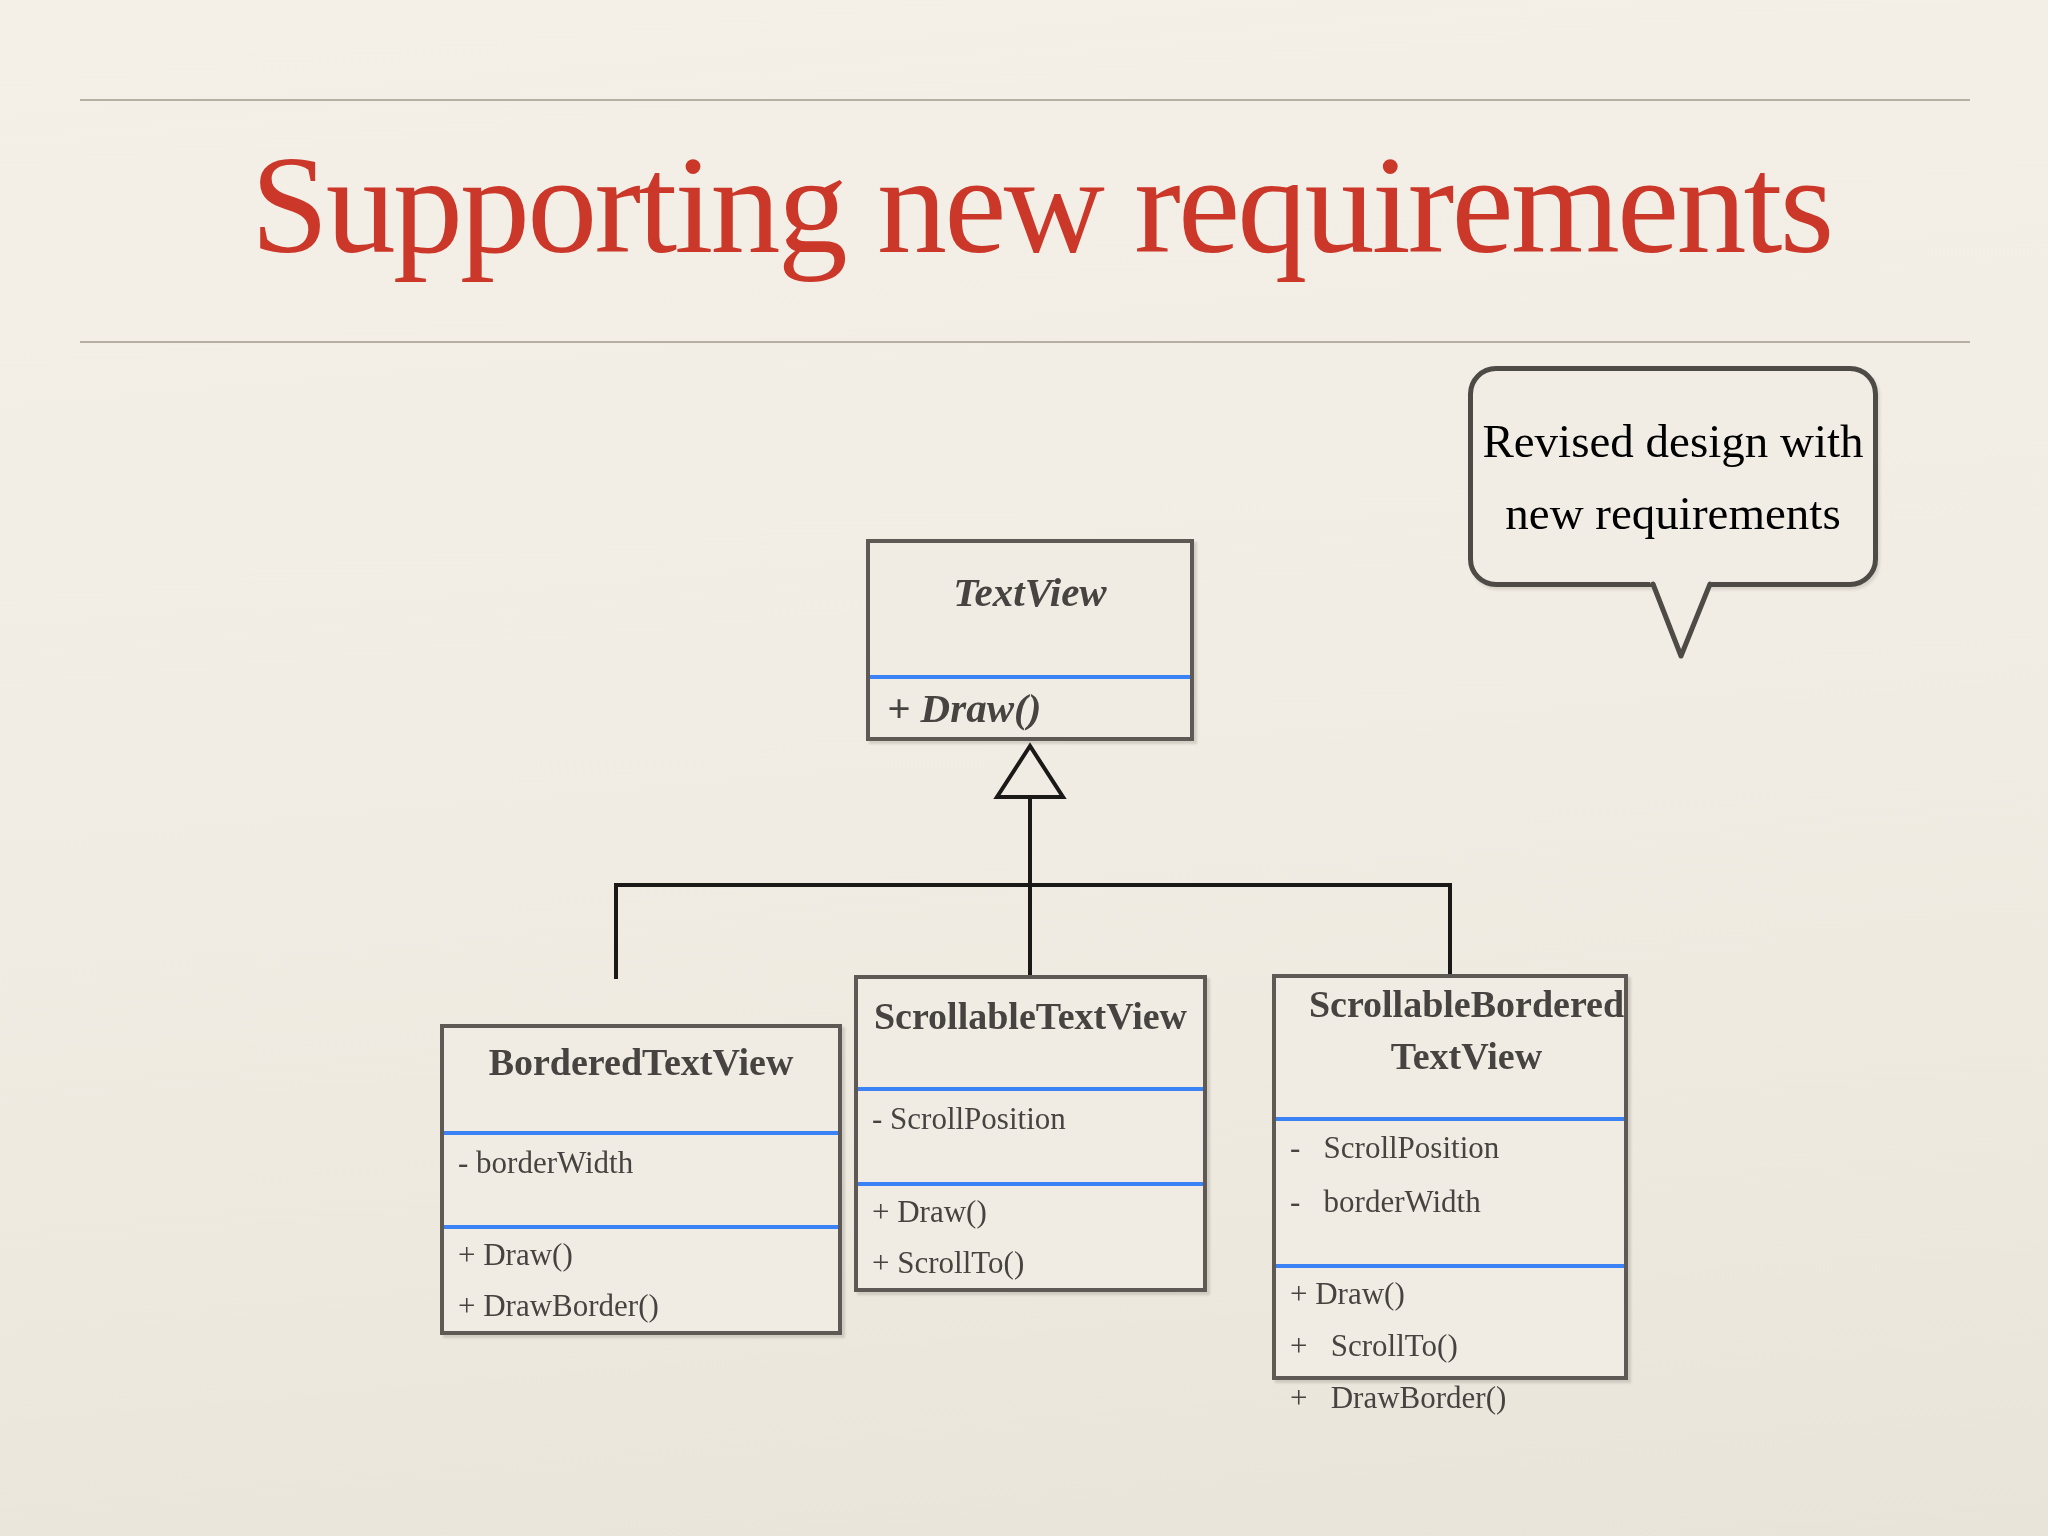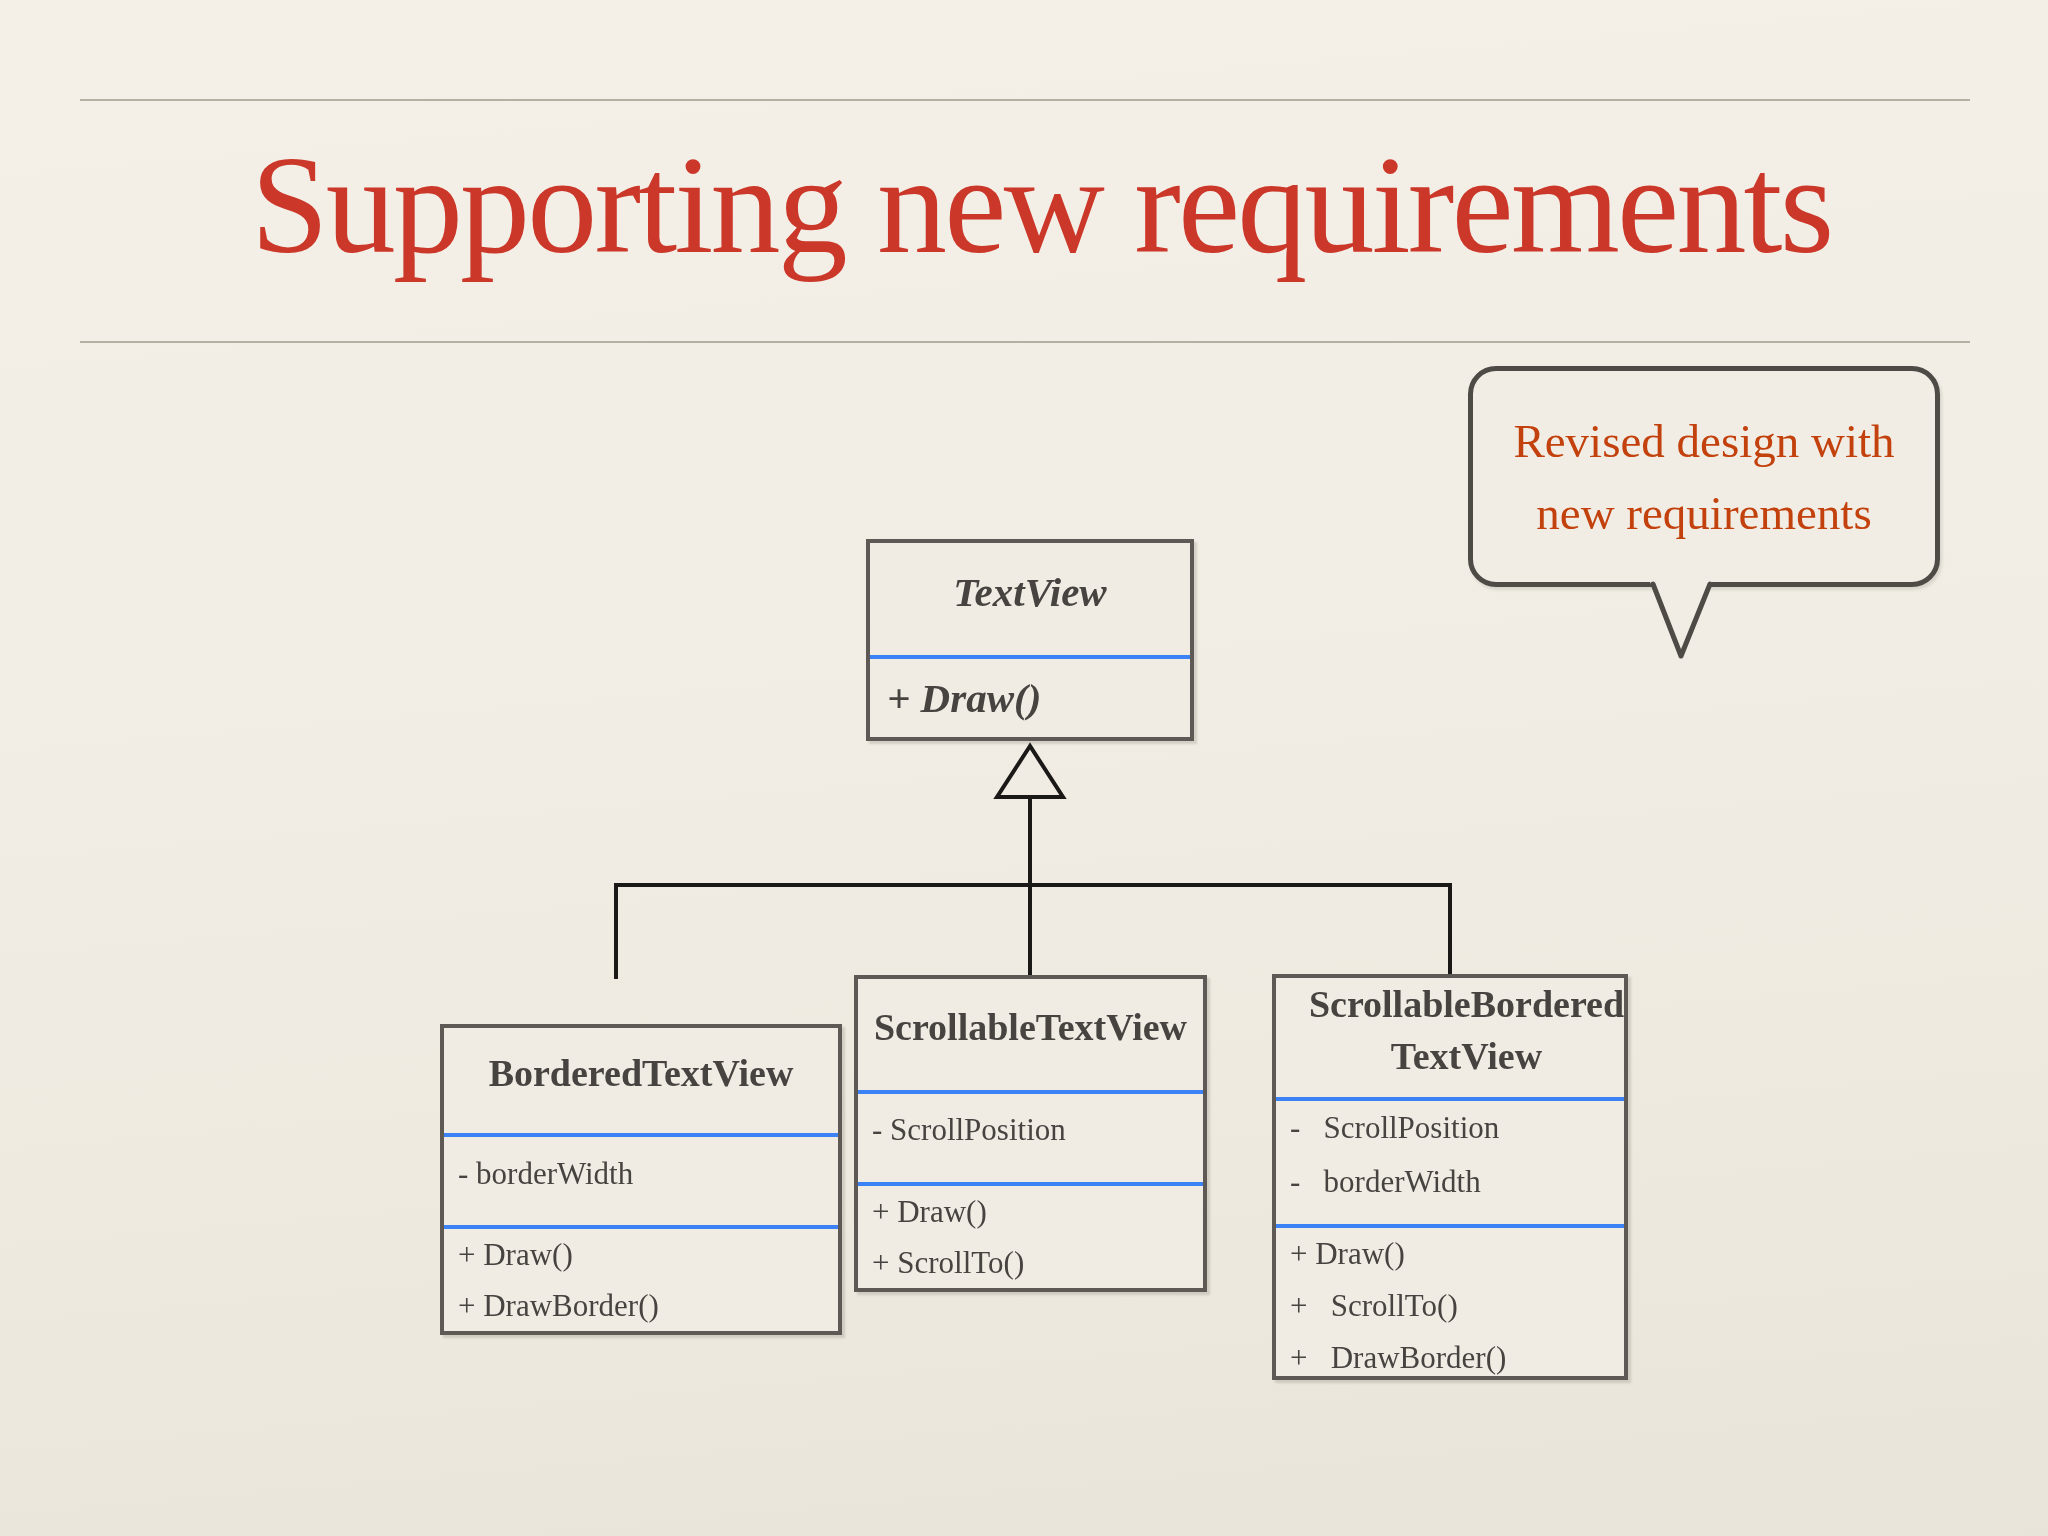--- a/index.html
+++ b/index.html
@@ -37,31 +37,31 @@
     letter-spacing: -0.02em;
     color: #cb382a;
     font-family: "Liberation Serif", serif;
     padding-left: 34px;
   }
   
   .callout {
     position: absolute;
     left: 1468px;
     top: 366px;
-    width: 472px;
+    width: 410px;
     height: 221px;
     box-sizing: border-box;
     border: 5px solid #4e4a46;
     border-radius: 28px;
     background: #f1ede4;
     display: flex;
     align-items: center;
     justify-content: center;
     text-align: center;
-    color: #c2410c;
+    color: #000000;
     font-size: 47px;
     line-height: 72px;
     white-space: pre-line;
     box-shadow: 2px 3px 3px rgba(110,104,94,0.18);
   }
   
   .lines-layer {
     position: absolute;
     inset: 0;
     width: 2048px;
@@ -71,20 +71,21 @@
   
   .uml {
     position: absolute;
     box-sizing: border-box;
     border: 4px solid #5e5955;
     background: #f0ece3;
     color: #474340;
     box-shadow: 3px 3px 2px rgba(110,104,94,0.22);
     display: flex;
     flex-direction: column;
+    gap: 20px;
   }
   .uml-header {
     display: flex;
     align-items: center;
     justify-content: center;
     text-align: center;
     font-weight: bold;
     white-space: pre-line;
   }
   .uml-section {

